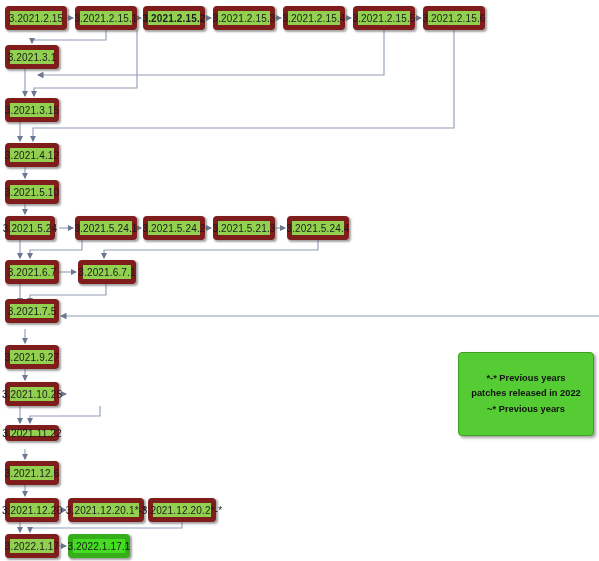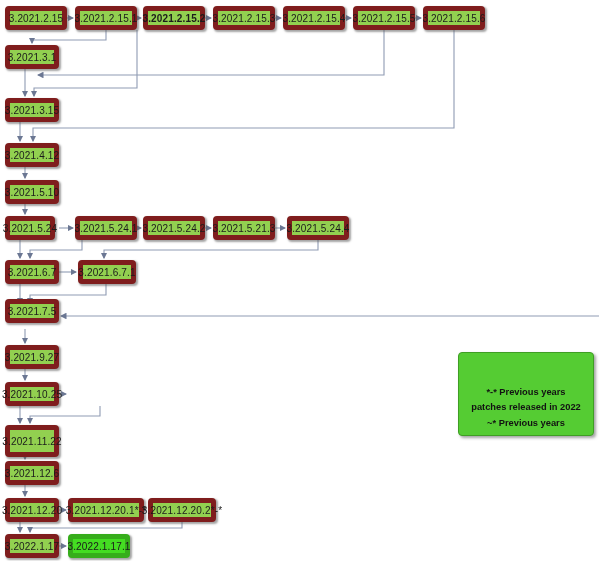--- a/index.html
+++ b/index.html
@@ -28,21 +28,21 @@
   }
   .node.bright{background:#44dd22;border-color:#36ad1b;}
   .legend{
     position:absolute;
     box-sizing:border-box;
     background:#55cc33;
     border:1px solid #3f9e24;
     border-radius:4px;
     box-shadow:2px 2px 3px rgba(90,90,90,.55);
     display:flex;flex-direction:column;
-    align-items:center;justify-content:flex-end;
+    align-items:center;justify-content:center;
     padding:4px 18px;
   }
   .legend .lrow{
     font-size:9.3px;
     font-weight:bold;
     color:#121212;
     line-height:15.5px;
     text-align:center;
     white-space:nowrap;
   }
@@ -138,21 +138,21 @@
   <div class="node" style="left: 5px; top: 216px; width: 50px; height: 24px;">3.2021.5.24</div>
   <div class="node" style="left: 75px; top: 216px; width: 62px; height: 24px;">3.2021.5.24.1</div>
   <div class="node" style="left: 143px; top: 216px; width: 62px; height: 24px;">3.2021.5.24.2</div>
   <div class="node" style="left: 213px; top: 216px; width: 62px; height: 24px;">3.2021.5.21.3</div>
   <div class="node" style="left: 287px; top: 216px; width: 62px; height: 24px;">3.2021.5.24.4</div>
   <div class="node" style="left: 5px; top: 260px; width: 54px; height: 24px;">3.2021.6.7</div>
   <div class="node" style="left: 78px; top: 260px; width: 58px; height: 24px;">3.2021.6.7.1</div>
   <div class="node" style="left: 5px; top: 293px; width: 54px; height: 24px; margin-top: 6px;">3.2021.7.5</div>
   <div class="node" style="left: 5px; top: 345px; width: 54px; height: 24px;">3.2021.9.27</div>
   <div class="node" style="left: 5px; top: 382px; width: 54px; height: 24px;">3.2021.10.25</div>
-  <div class="node" style="left: 5px; top: 425px; width: 54px; height: 32px; text-align: center;">3.2021.11.22</div>
+  <div class="node" style="left: 5px; top: 425px; width: 54px; height: 16px; text-align: center;">3.2021.11.22</div>
   <div class="node" style="left: 5px; top: 461px; width: 54px; height: 24px;">3.2021.12.6</div>
   <div class="node" style="left: 5px; top: 498px; width: 54px; height: 24px;">3.2021.12.20</div>
   <div class="node" style="left: 68px; top: 498px; width: 76px; height: 24px;">3.2021.12.20.1*-*</div>
   <div class="node" style="left: 148px; top: 498px; width: 68px; height: 24px;">3.2021.12.20.2*-*</div>
   <div class="node" style="left: 5px; top: 534px; width: 54px; height: 24px;">3.2022.1.17</div>
   <div class="node bright" style="left: 68px; top: 534px; width: 62px; height: 24px;">3.2022.1.17.1</div>
 
   <div class="legend" style="left: 458px; top: 352px; width: 136px; height: 84px;">
     <div class="lrow">*-* Previous years</div>
     <div class="lrow">patches released in 2022</div>

